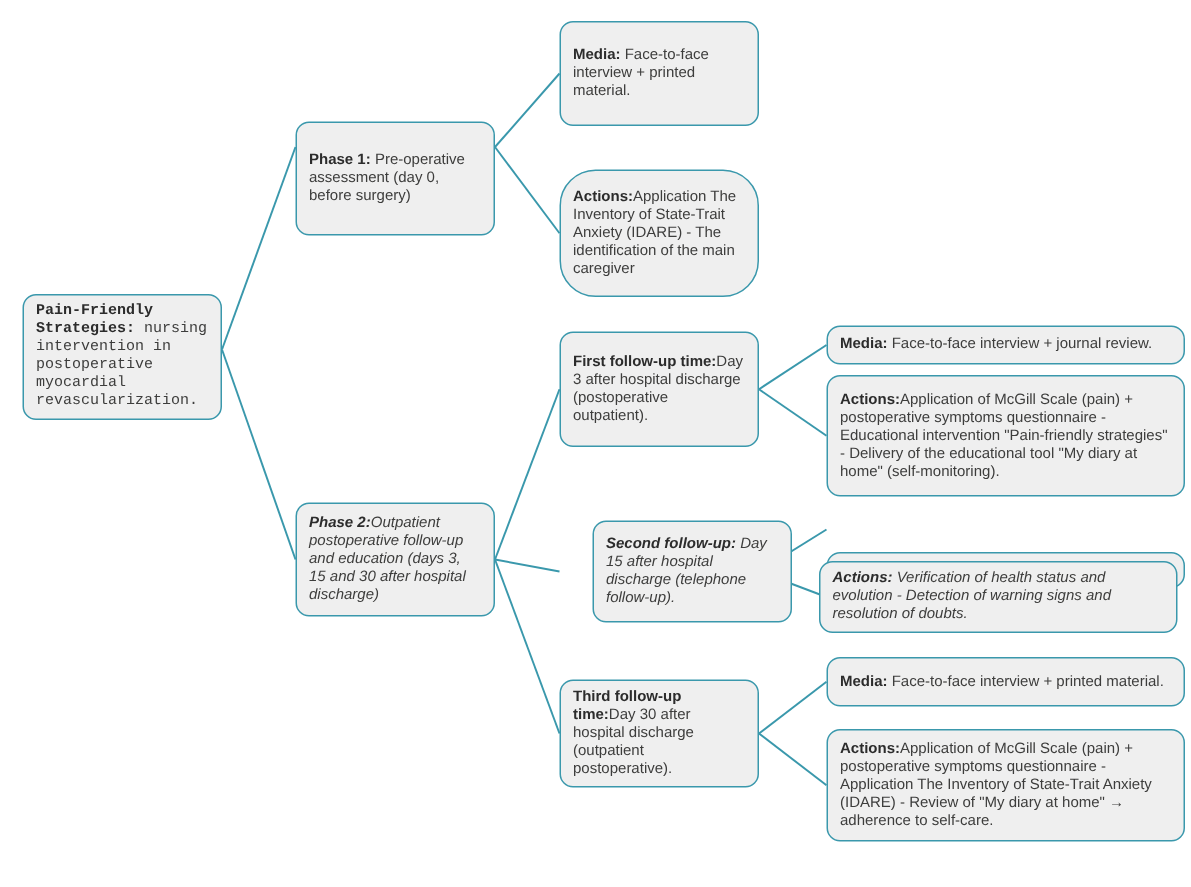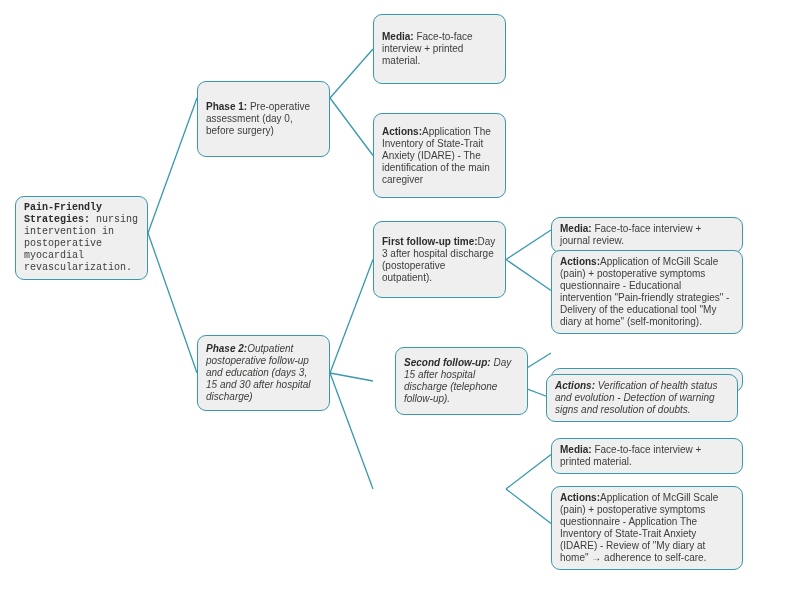--- a/index.html
+++ b/index.html
@@ -33,21 +33,21 @@
     border-radius:9px;
     padding:5px 8px;
     display:flex;
     flex-direction:column;
     justify-content:center;
     text-align:left;
   }
   .node .txt{display:block;}
   .node b{font-weight:700;color:#2c2c2c;}
   .col23{width:133px;}
-  .col4{width:192px;}
+  .col4{width:239px;}
 </style>
 </head>
 <body>
 
 <div id="canvas">
 
   <svg id="connectors">
       <line x1="148" y1="233" x2="197" y2="98" stroke="#3a98ac" stroke-width="1.3"></line>
       <line x1="148" y1="233" x2="197" y2="373" stroke="#3a98ac" stroke-width="1.3"></line>
       <line x1="330" y1="98" x2="373" y2="49" stroke="#3a98ac" stroke-width="1.3"></line>
@@ -68,36 +68,39 @@
   </div>
 
   <div class="node col23" style="left:197px;top:60px;min-height:76px;margin-top:21px;">
     <span class="txt"><b>Phase 1:</b><span> Pre-operative assessment (day 0, before surgery)</span></span>
   </div>
 
   <div class="node col23" style="left:373px;top:14px;min-height:70px;">
     <span class="txt"><b>Media:</b><span> Face-to-face interview + printed material.</span></span>
   </div>
 
-  <div class="node col23" style="left:373px;top:113px;min-height:85px;">
+  <div class="node col23" style="left:373px;top:113px;min-height:85px;border-radius:24px;">
     <span class="txt"><b>Actions:</b><span>Application The Inventory of State-Trait Anxiety (IDARE) - The identification of the main caregiver</span></span>
   </div>
 
   <div class="node col23" style="left:197px;top:335px;min-height:76px;font-style:italic;">
     <span class="txt"><b>Phase 2:</b><span>Outpatient postoperative follow-up and education (days 3, 15 and 30 after hospital discharge)</span></span>
   </div>
 
   <div class="node col23" style="left:373px;top:221px;min-height:77px;">
     <span class="txt"><b>First follow-up time:</b><span>Day 3 after hospital discharge (postoperative outpatient).</span></span>
   </div>
 
   <div class="node col23" style="left:395px;top:347px;min-height:68px;font-style:italic;">
     <span class="txt"><b>Second follow-up:</b><span> Day 15 after hospital discharge (telephone follow-up).</span></span>
   </div>
 
+  <div class="node col23" style="left:373px;top:453px;min-height:72px;">
+    <span class="txt"><b>Third follow-up time:</b><span>Day 30 after hospital discharge (outpatient postoperative).</span></span>
+  </div>
 
   <div class="node col4" style="left:551px;top:217px;min-height:26px;">
     <span class="txt"><b>Media:</b><span> Face-to-face interview + journal review.</span></span>
   </div>
 
   <div class="node col4" style="left:551px;top:250px;min-height:81px;">
     <span class="txt"><b>Actions:</b><span>Application of McGill Scale (pain) + postoperative symptoms questionnaire - Educational intervention "Pain-friendly strategies" - Delivery of the educational tool "My diary at home" (self-monitoring).</span></span>
   </div>
 
   <div class="node col4" style="left:551px;top:341px;min-height:23px;margin-top:27px;">

